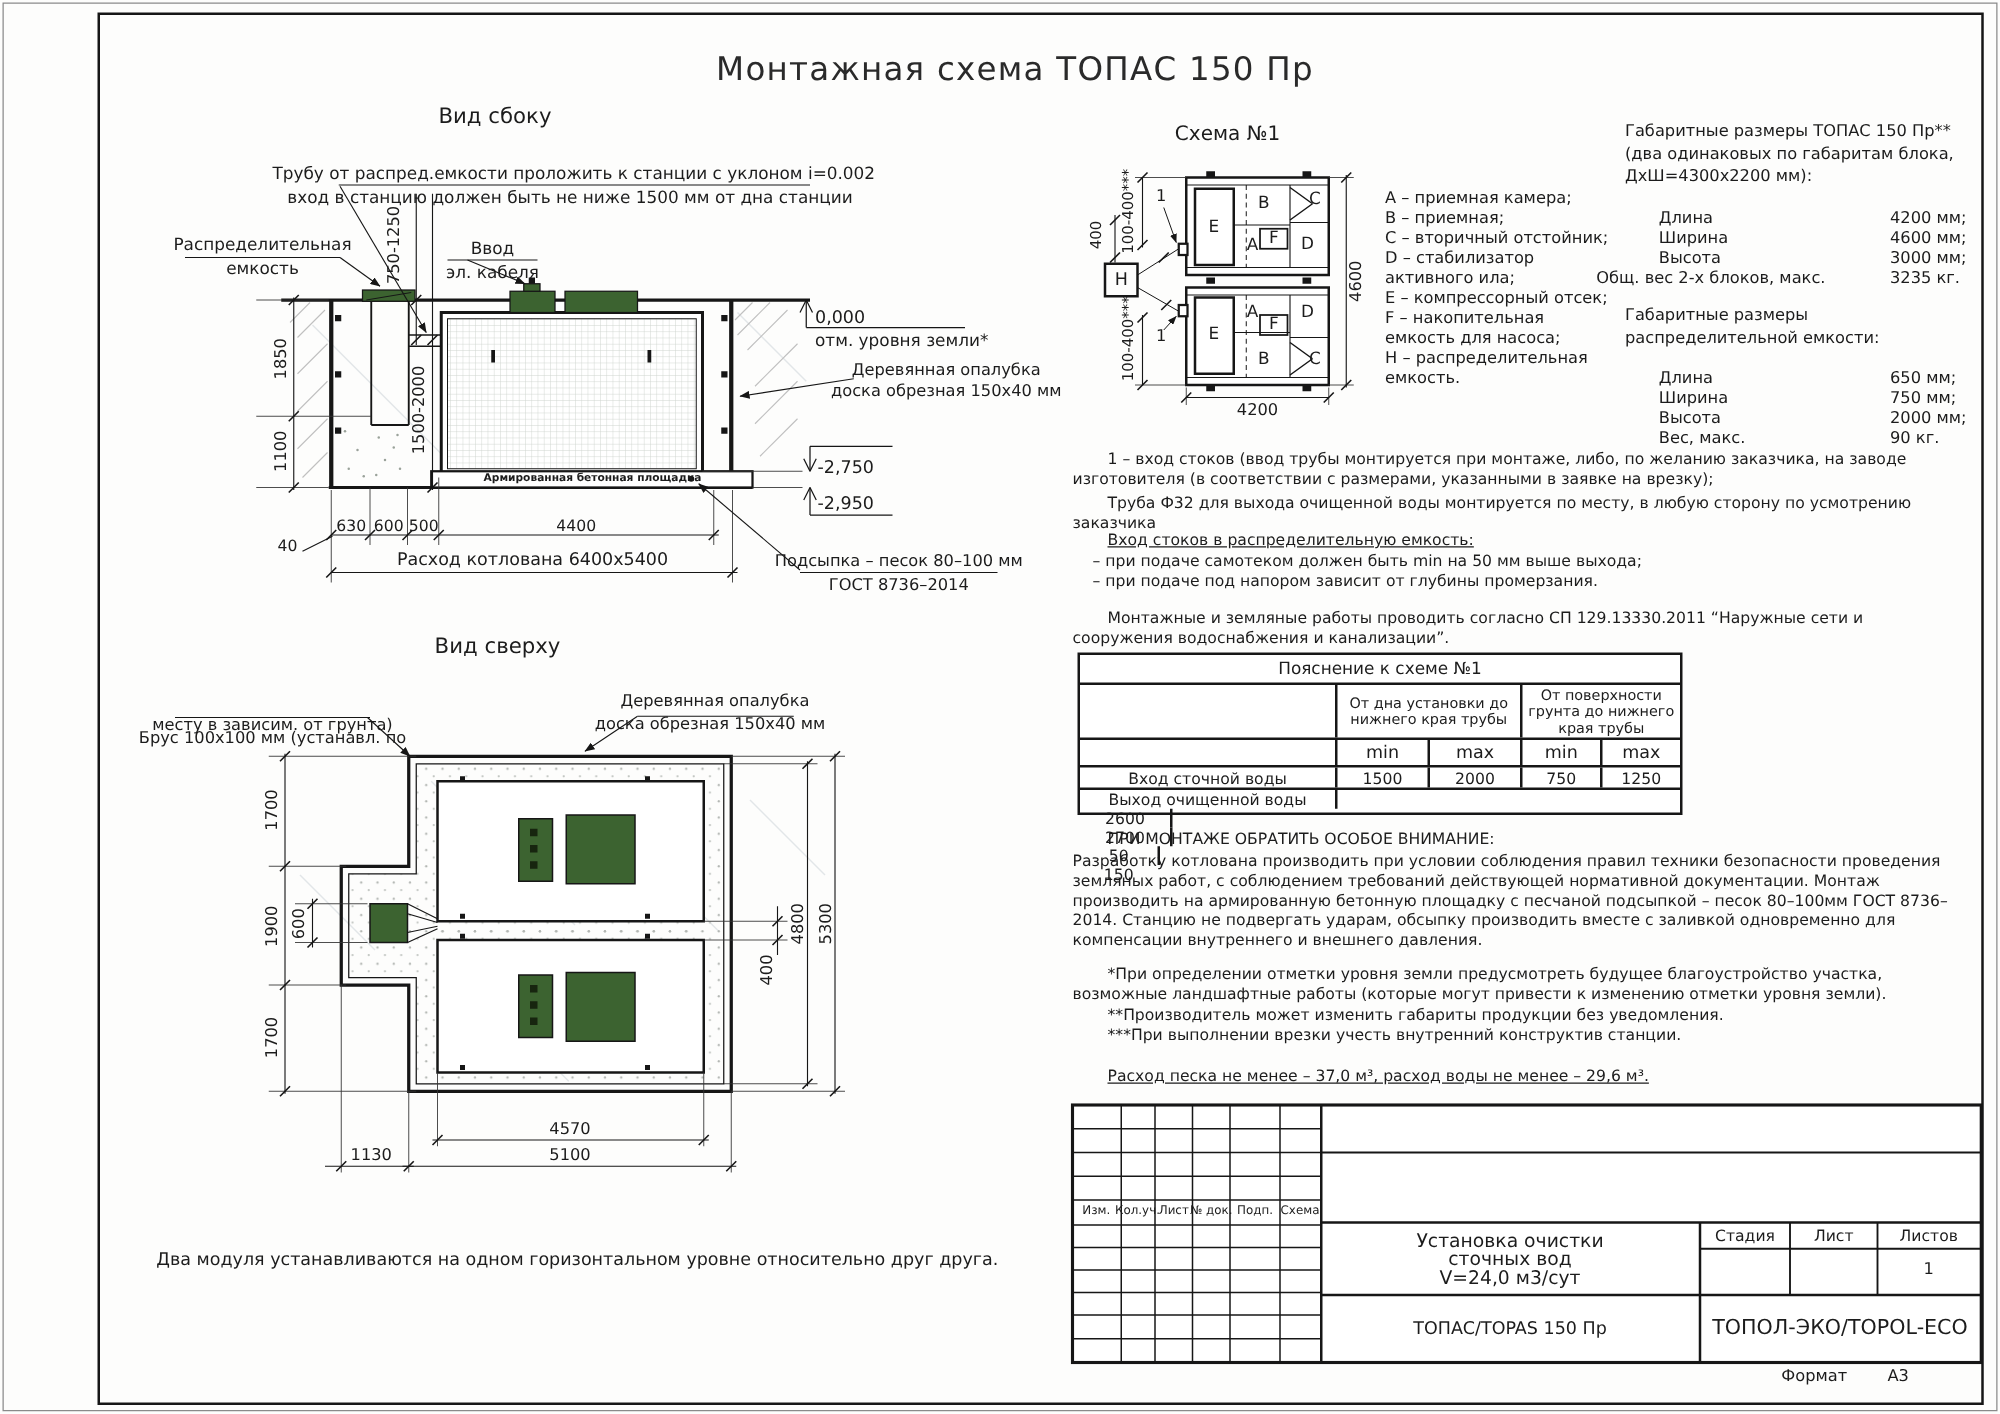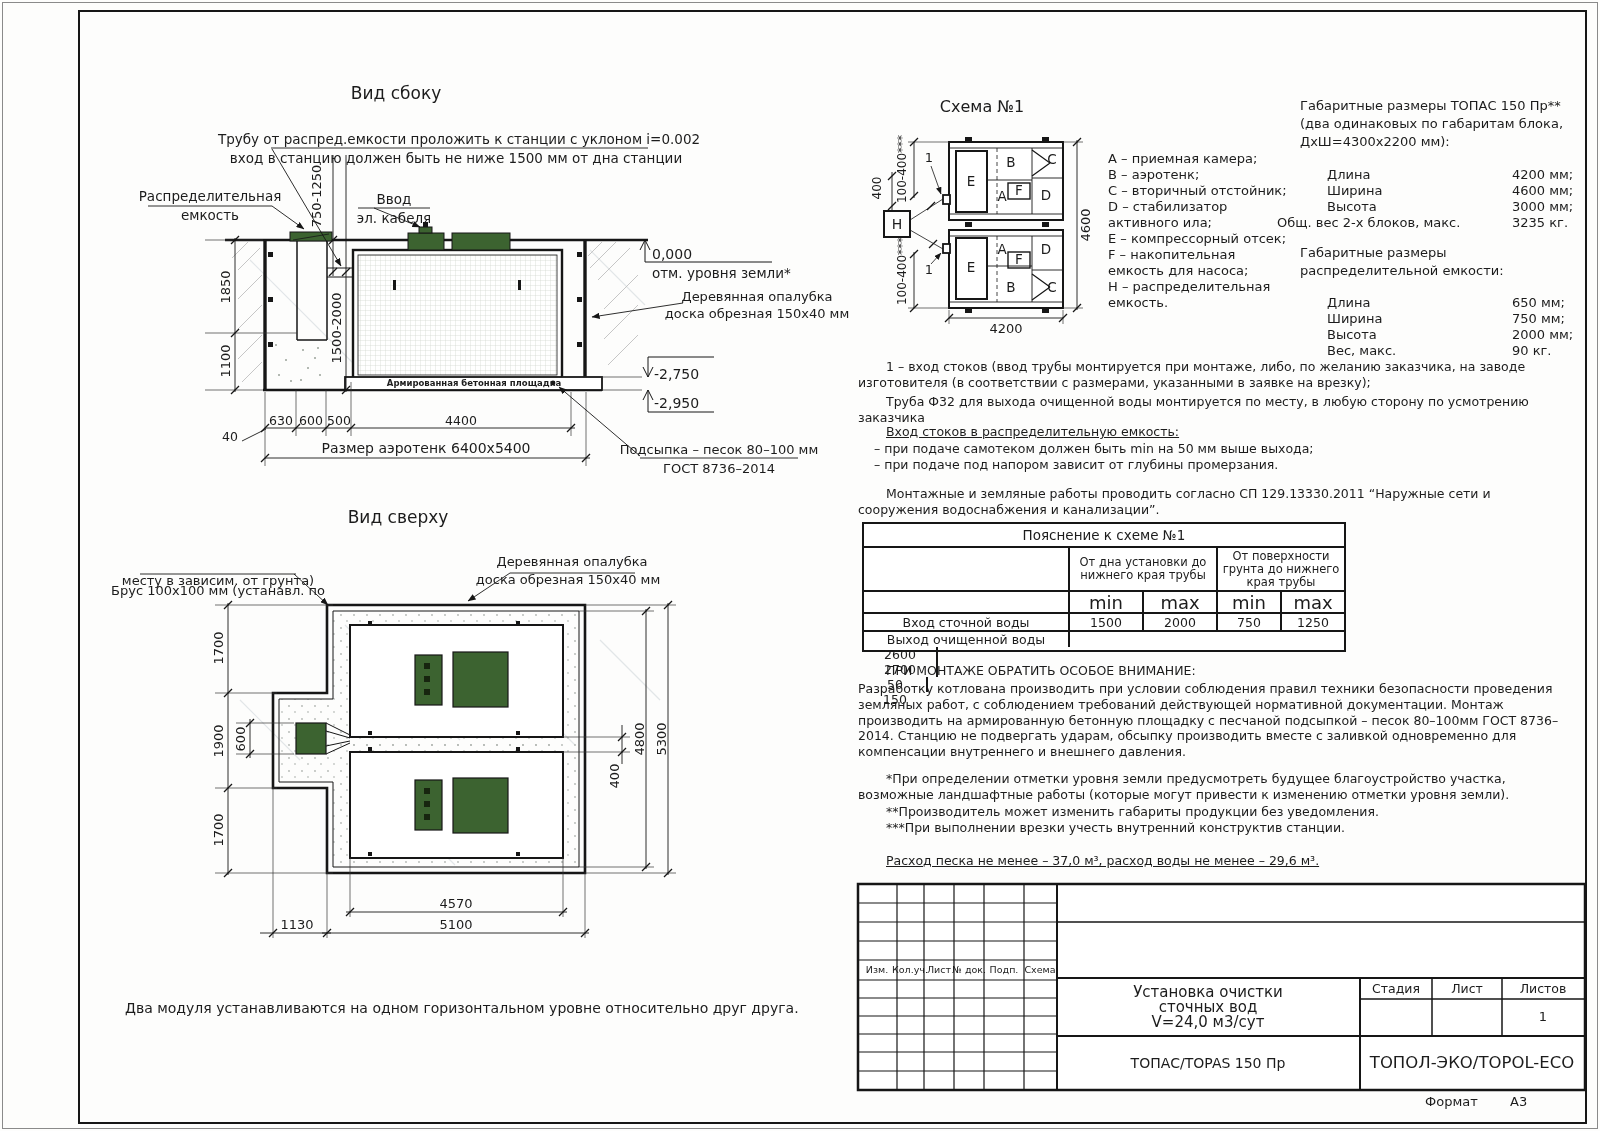--- a/index.html
+++ b/index.html
@@ -31,21 +31,21 @@
   .legend div{margin:0;}
   
   .xtable{position:absolute;left:862px;top:522px;width:484px;border:2px solid #161616;box-sizing:border-box;background:#fff;}
   .xtable *{box-sizing:border-box;}
   .xcap{height:24px;border-bottom:2px solid #161616;text-align:center;font-size:13.5px;line-height:22px;}
   .xrow{display:flex;}
   .xcell{border-right:2px solid #161616;display:flex;align-items:center;justify-content:center;text-align:center;}
   .xcell:last-child{border-right:none;}
   .grow{height:44px;border-bottom:2px solid #161616;}
   .grow .xcell{font-size:11.5px;line-height:13px;padding:1px 2px;}
-  .srow{height:22px;border-bottom:2px solid #161616;font-size:18px;}
+  .srow{height:22px;border-bottom:2px solid #161616;font-size:14px;}
   .drow{height:18px;border-bottom:2px solid #161616;font-size:12.5px;}
   .drow:last-child{border-bottom:none;flex-direction:column;}
   .w206{width:206px;} .w148{width:148px;} .w126{width:126px;}
   .w74{width:74px;} .w64{width:64px;} .w62{width:62px;}
 </style>
 </head>
 <body>
 
 <div id="sheet">
   <div class="pageborder"></div>
@@ -386,20 +386,21 @@
       <path d="M1057,922 H1585" stroke-width="1.5"></path>
       <path d="M1057,978 H1585" stroke-width="2"></path>
       <path d="M1360,978 V1090" stroke-width="2"></path>
       <path d="M1360,999 H1585" stroke-width="1.5"></path>
       <path d="M1432,978 V1036" stroke-width="1.5"></path>
       <path d="M1502,978 V1036" stroke-width="1.5"></path>
       <path d="M1057,1036 H1585" stroke-width="2"></path>
     </g>
   </svg>
 
+  <div class="t cx f26" style="left:812px;top:42px;">Монтажная схема ТОПАС 150 Пр</div>
 
   <div class="t cx f17" style="left:396px;top:84px;">Вид сбоку</div>
   <div class="t cx f135" style="left:459px;top:132px;">Трубу от распред.емкости проложить к станции с уклоном i=0.002</div>
   <div class="t cx f135" style="left:456px;top:151px;">вход в станцию должен быть не ниже 1500 мм от дна станции</div>
   <div class="t cx f135" style="left:210px;top:189px;">Распределительная</div>
   <div class="t cx f135" style="left:210px;top:208px;">емкость</div>
   <div class="t cx f135" style="left:394px;top:192px;">Ввод</div>
   <div class="t cx f135" style="left:394px;top:211px;">эл. кабеля</div>
   <div class="t rot f13" style="left:317px;top:196px;">750-1250</div>
   <div class="t rot f13" style="left:226px;top:287px;">1850</div>
@@ -412,21 +413,21 @@
   <div class="t f14" style="left:654px;top:342px;margin-top:24px;">-2,750</div>
   <div class="t f14" style="left:654px;top:395px;">-2,950</div>
   <div class="t cx f8" style="left:474px;top:379px;">Армированная бетонная площадка</div>
   <div class="t cx f13" style="left:719px;top:443px;">Подсыпка – песок 80–100 мм</div>
   <div class="t cx f13" style="left:719px;top:462px;">ГОСТ 8736–2014</div>
   <div class="t cx f125" style="left:281px;top:414px;">630</div>
   <div class="t cx f125" style="left:311px;top:414px;">600</div>
   <div class="t cx f125" style="left:339px;top:414px;">500</div>
   <div class="t cx f125" style="left:461px;top:414px;">4400</div>
   <div class="t f125" style="left:222px;top:430px;">40</div>
-  <div class="t cx f14" style="left:426px;top:440px;">Размер аэротенк 6400х5400</div>
+  <div class="t cx f14" style="left:426px;top:440px;">Расход котлована 6400х5400</div>
 
   <div class="t cx f17" style="left:398px;top:508px;">Вид сверху</div>
   <div class="t cx f13" style="left:218px;top:556px;margin-top:28px;">Брус 100х100 мм (устанавл. по</div>
   <div class="t cx f13" style="left:218px;top:574px;">месту в зависим. от грунта)</div>
   <div class="t cx f13" style="left:572px;top:555px;">Деревянная опалубка</div>
   <div class="t cx f13" style="left:568px;top:573px;">доска обрезная 150х40 мм</div>
   <div class="t rot f13" style="left:219px;top:648px;">1700</div>
   <div class="t rot f13" style="left:219px;top:741px;">1900</div>
   <div class="t rot f13" style="left:241px;top:739px;">600</div>
   <div class="t rot f13" style="left:219px;top:830px;">1700</div>
@@ -455,21 +456,21 @@
   <div class="t cc f135" style="left:1002px;top:250px;">А</div>
   <div class="t cc f135" style="left:1019px;top:260px;">F</div>
   <div class="t cc f135" style="left:1046px;top:250px;">D</div>
   <div class="t cc f135" style="left:1011px;top:288px;">В</div>
   <div class="t cc f135" style="left:1052px;top:288px;">С</div>
   <div class="t cx f13" style="left:1006px;top:322px;">4200</div>
   <div class="t rot f13" style="left:1086px;top:225px;">4600</div>
 
   <div class="legend">
     <div>А – приемная камера;</div>
-    <div>В – аэротенк;</div>
+    <div>В – приемная;</div>
     <div>С – вторичный отстойник;</div>
     <div>D – стабилизатор активного ила;</div>
     <div>Е – компрессорный отсек;</div>
     <div>F – накопительная емкость для насоса;</div>
     <div>Н – распределительная емкость.</div>
   </div>
 
   <div class="t f13" style="left:1300px;top:99px;">Габаритные размеры ТОПАС 150 Пр**</div>
   <div class="t f13" style="left:1300px;top:117px;">(два одинаковых по габаритам блока,</div>
   <div class="t f13" style="left:1300px;top:135px;">ДхШ=4300х2200 мм):</div>

